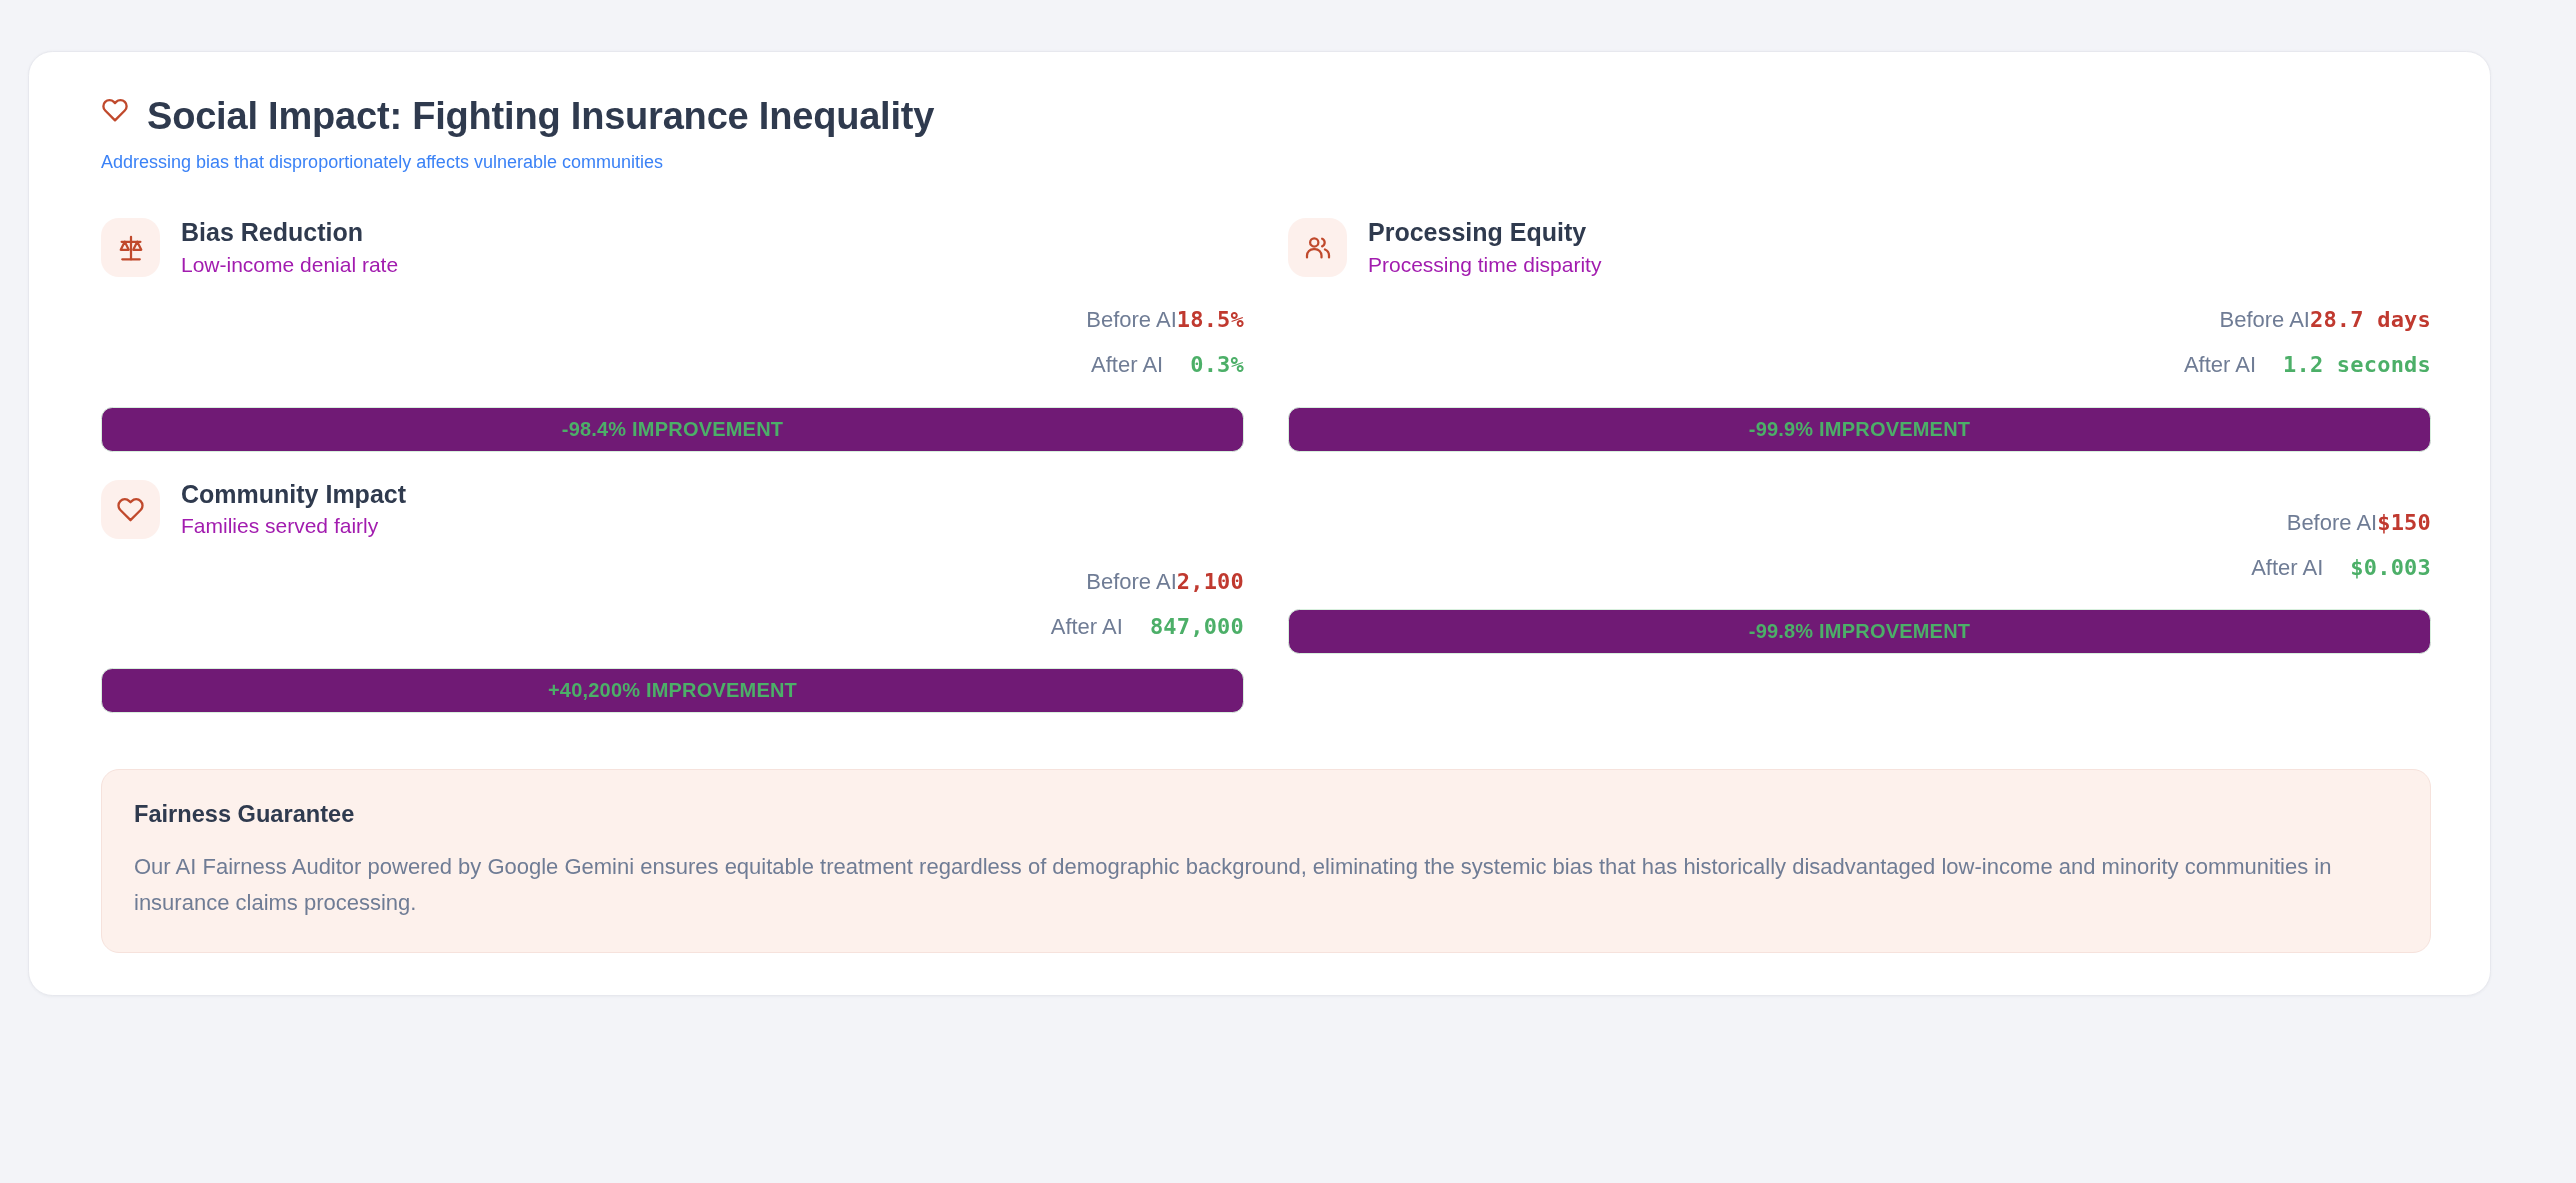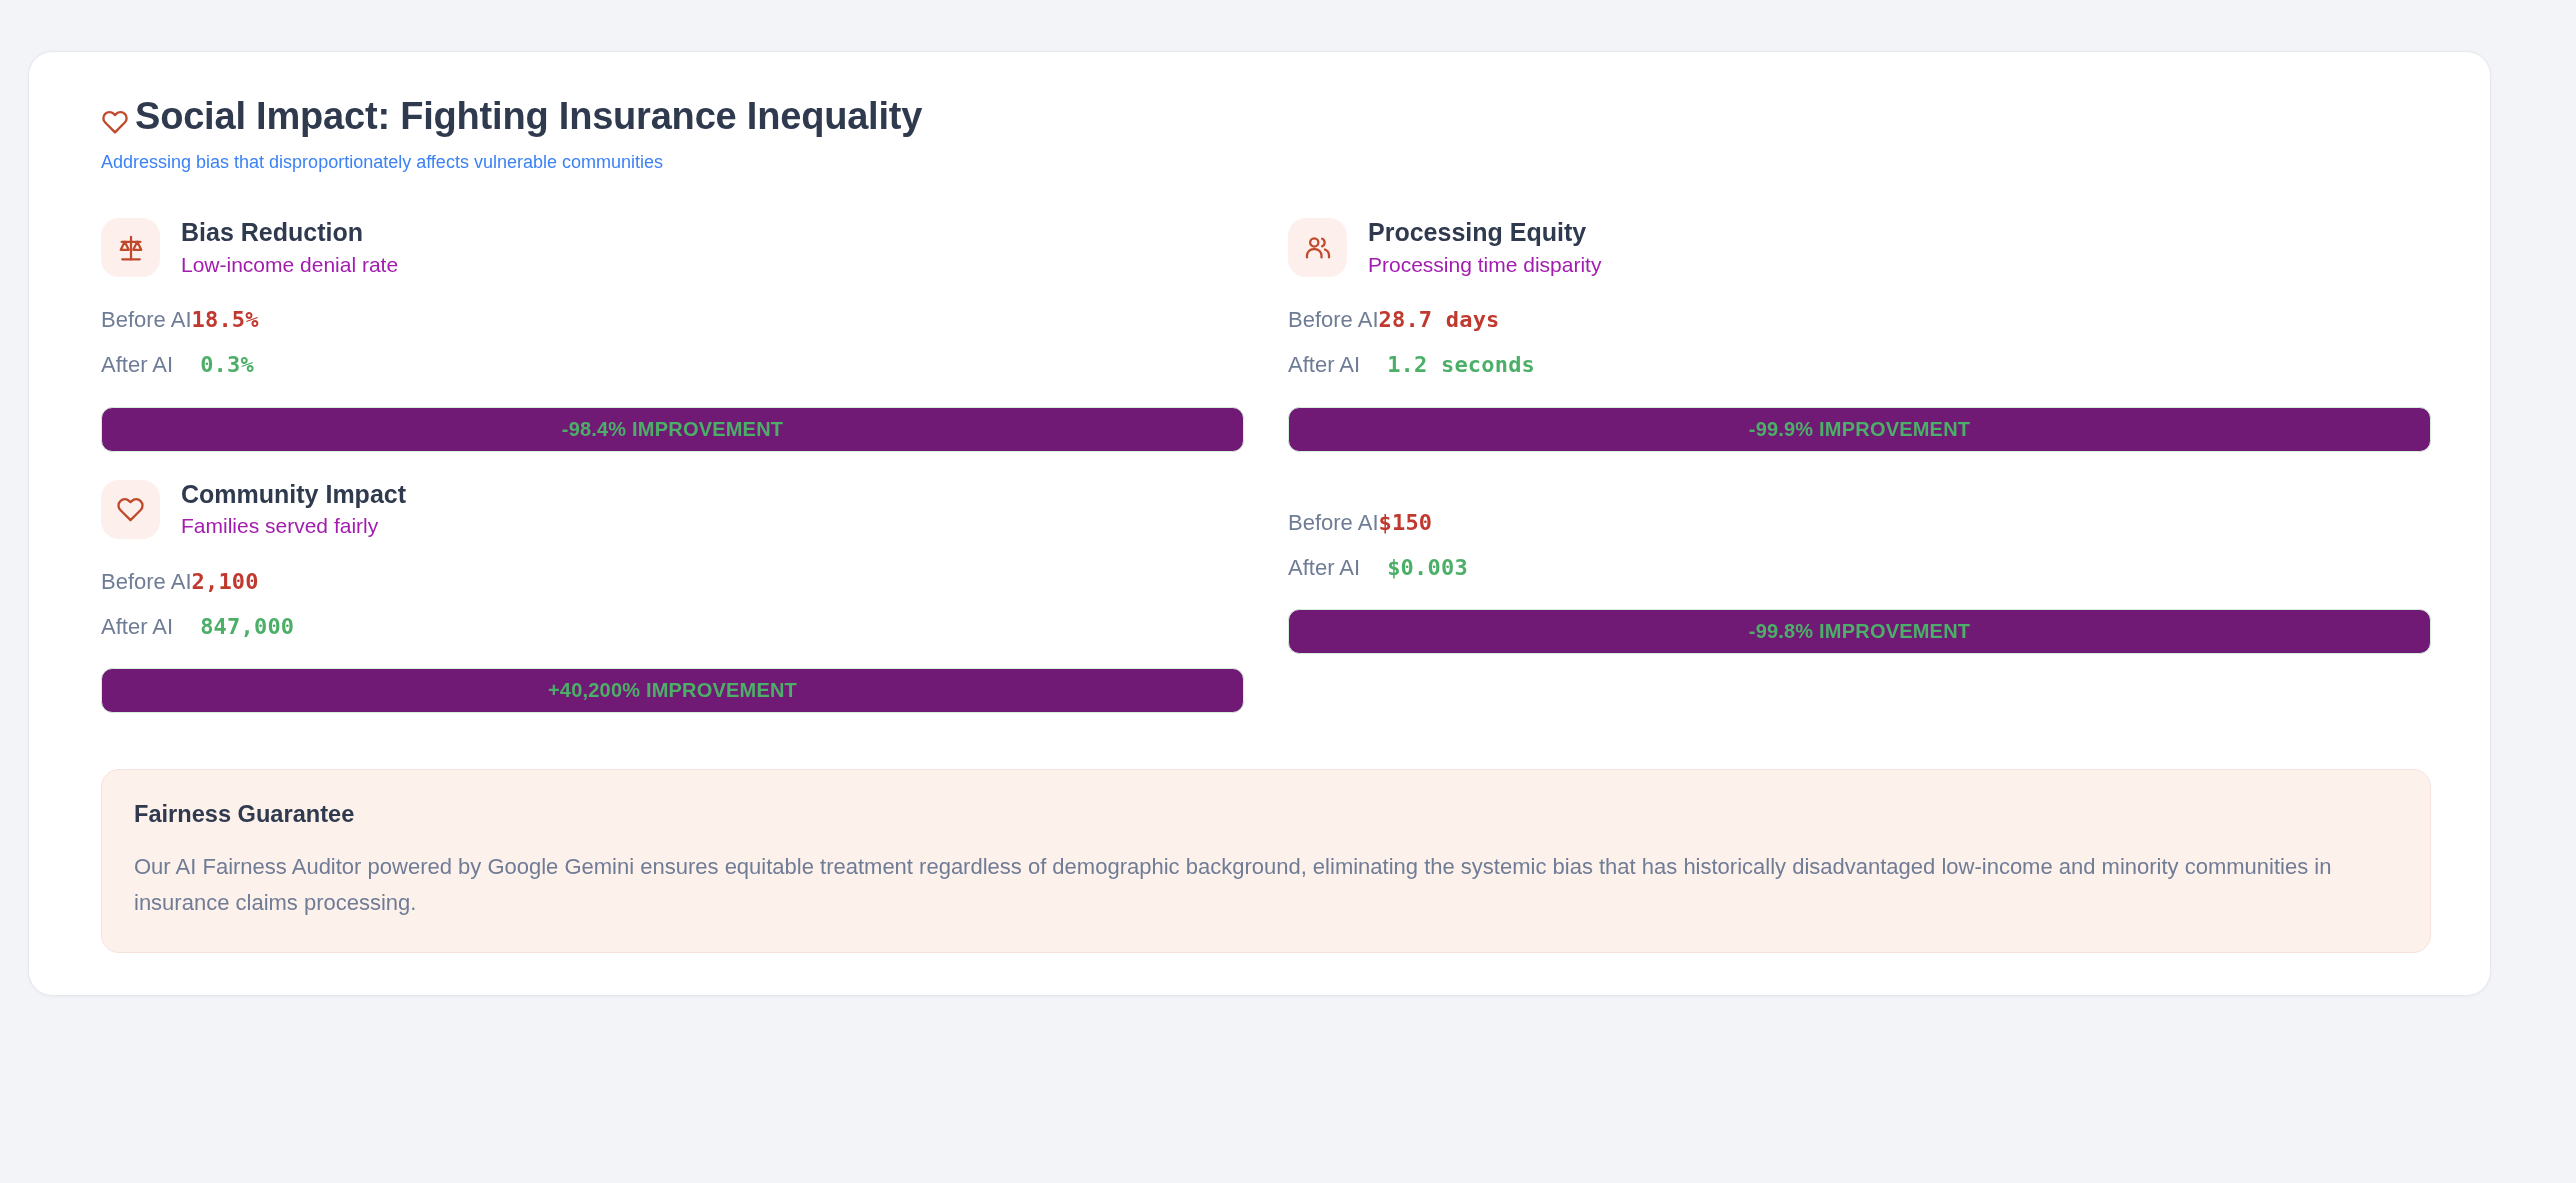--- a/index.html
+++ b/index.html
@@ -26,22 +26,22 @@
     box-shadow: 0 0.9px 2.8px rgba(30,35,60,.045);
     padding: 40px 44px 42px 44px;
     width: 2463px;
   }
 
   
   .panel-header { padding: 3.8px 0 0 28px; }
 
   .title-row {
     display: flex;
-    align-items: flex-end;
-    gap: 6px;
+    align-items: flex-start;
+    gap: 18px;
   }
   .heart-icon-lg { display: block; }
   .panel-title {
     font-size: 38px;
     font-weight: 700;
     color: #2f3a4e;
     letter-spacing: -0.2px;
     line-height: 1.1;
   }
   .panel-subtitle {
@@ -91,21 +91,21 @@
     font-size: 21px;
     color: #a21caf;
     line-height: 1.2;
   }
 
   .metric-rows { margin-top: 25.5px; }
 
   .metric-row {
     display: flex;
     align-items: baseline;
-    justify-content: flex-start;
+    justify-content: flex-end;
     padding: 4.7px 0 4.7px 0;
     min-height: 45px;
   }
   .metric-row + .metric-row { margin-top: 0px; gap: 27px; }
 
   .row-label {
     font-size: 22px;
     color: #6f7c95;
   }
   .row-value {

